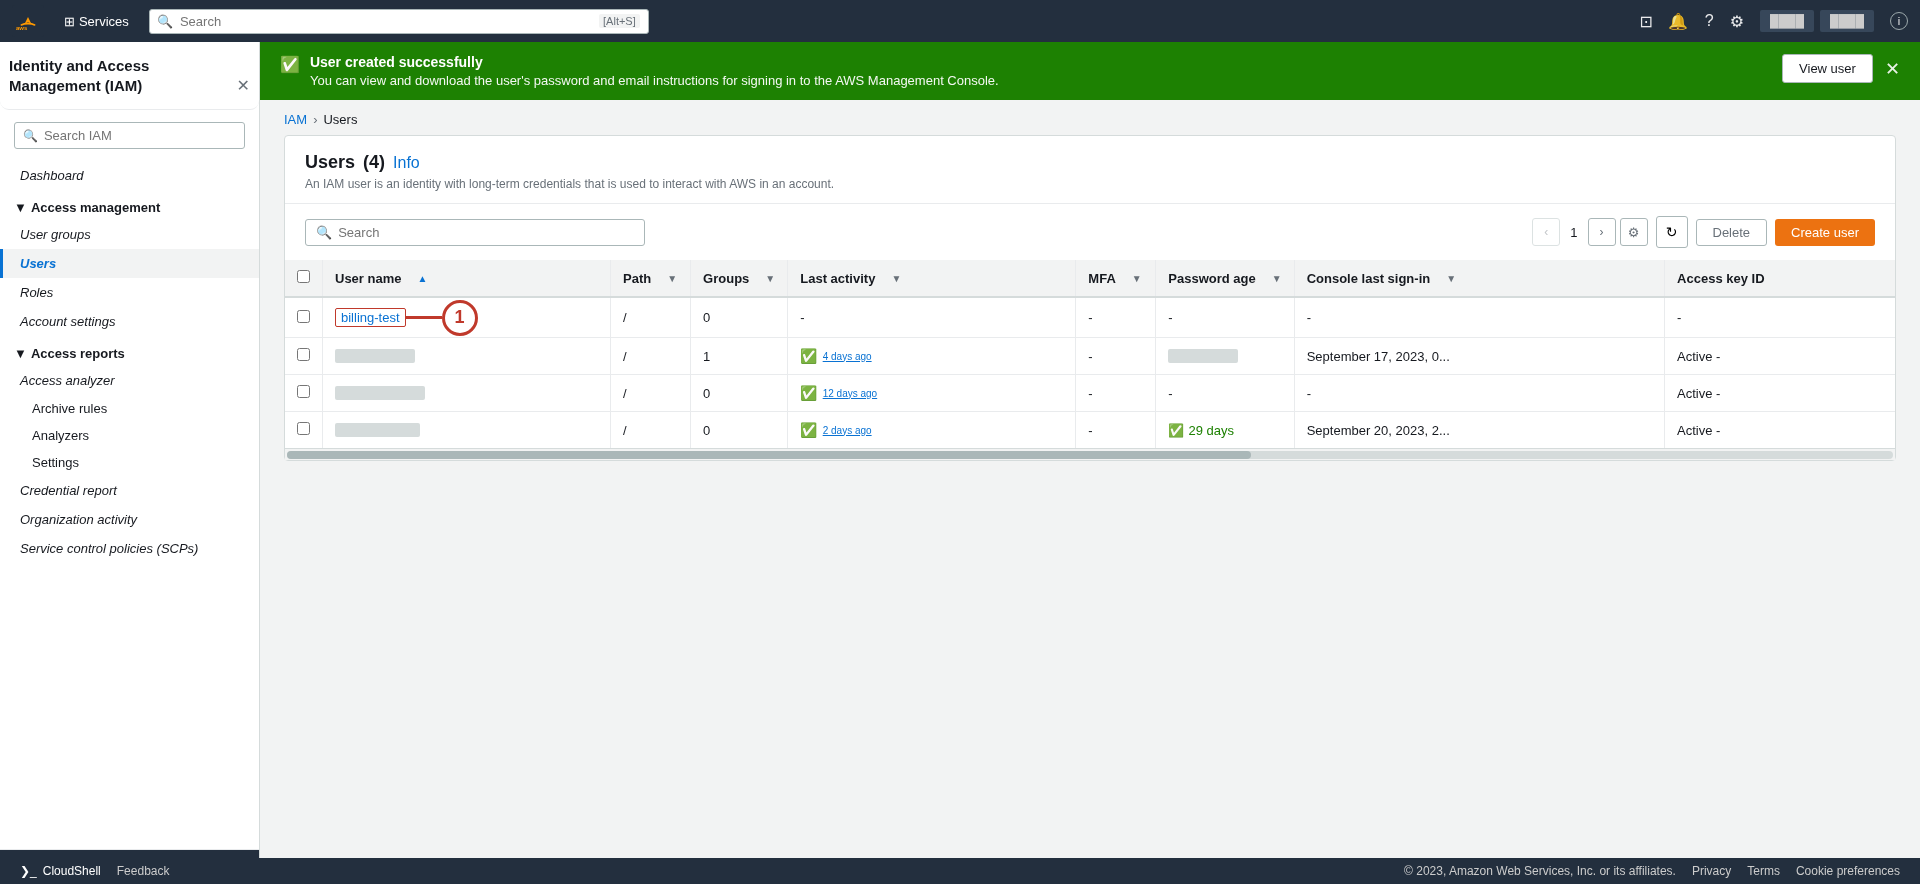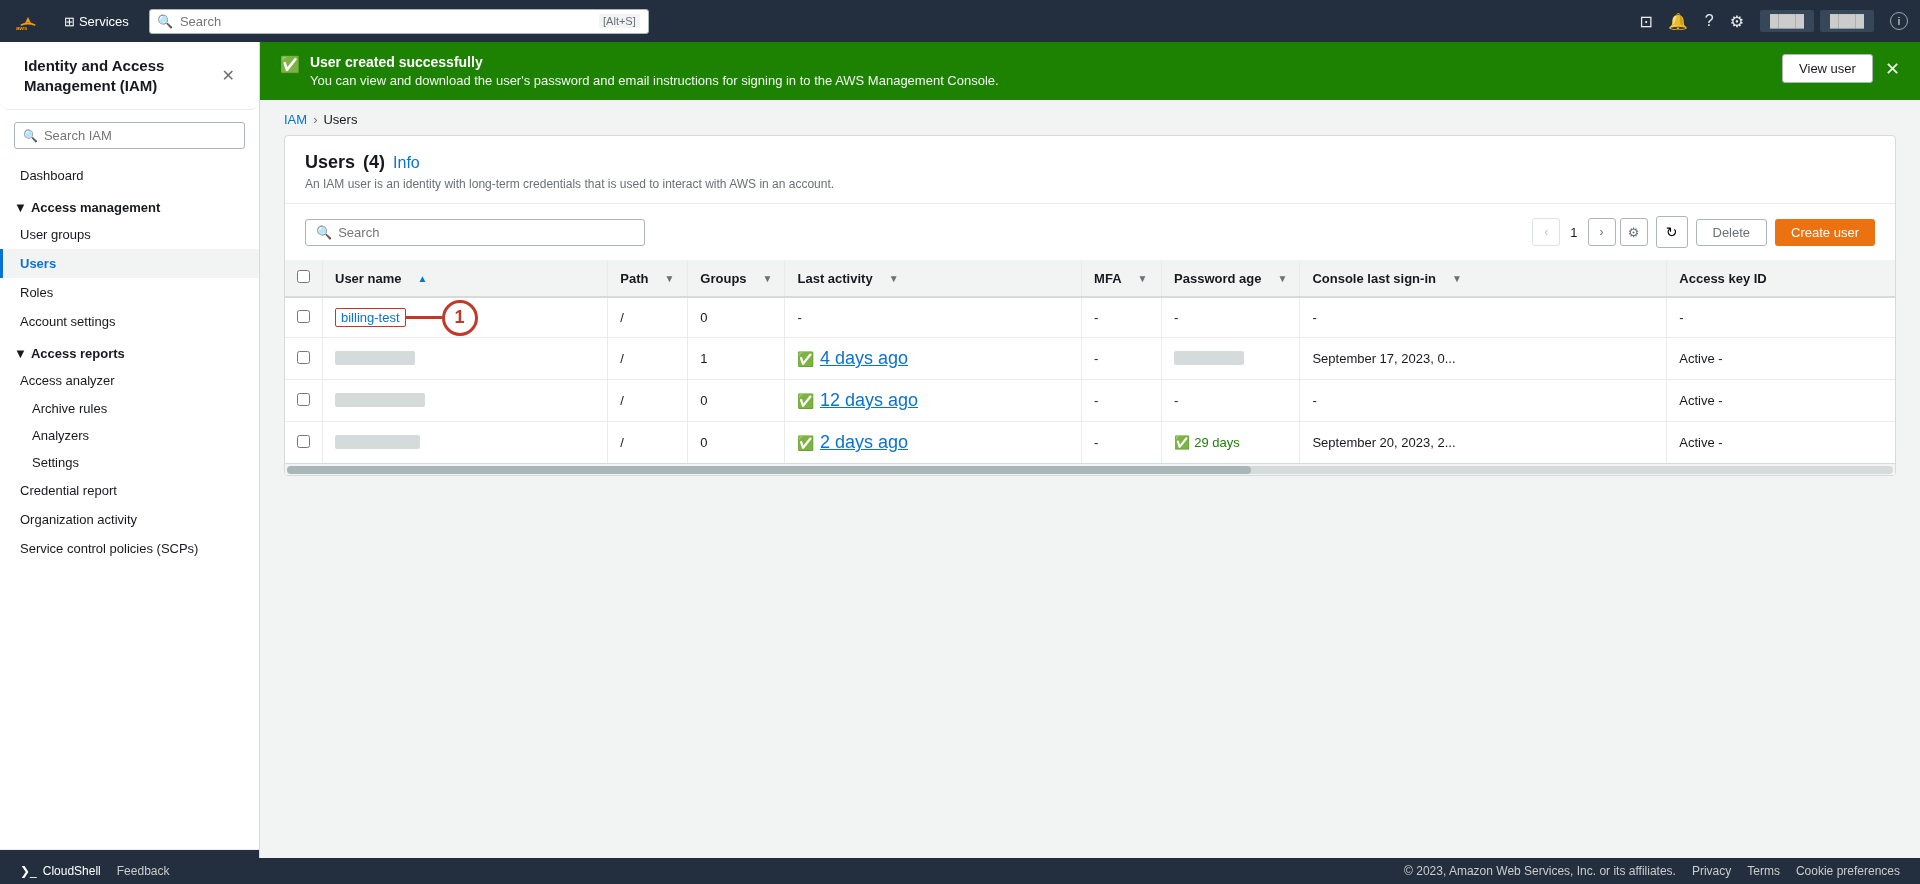--- a/index.html
+++ b/index.html
@@ -39,36 +39,36 @@
 
     
     .layout { display: flex; margin-top: 42px; height: calc(884px - 42px); }
 
     
     .sidebar {
       width: 260px; background: #fff; border-right: 1px solid #d5dbdb;
       overflow-y: auto; flex-shrink: 0; display: flex; flex-direction: column;
     }
     .sidebar-header {
-      padding: 14px 24px; border-bottom: 1px solid #e9ebed; display: flex;
-      align-items: center; justify-content: space-between; border-radius: 9px;
+      padding: 14px 9px; border-bottom: 1px solid #e9ebed; display: flex;
+      align-items: flex-end; justify-content: space-between; border-radius: 9px;
     }
     .sidebar-title { font-size: 15px; font-weight: 700; color: #16191f; line-height: 1.3; }
     .sidebar-close { cursor: pointer; color: #687078; font-size: 16px; }
     .sidebar-search {
       margin: 12px 14px; display: flex; align-items: center;
       border: 1px solid #aab7b8; border-radius: 3px; padding: 5px 8px; gap: 6px;
     }
     .sidebar-search input {
       border: none; outline: none; font-size: 13px; flex: 1; color: #16191f;
     }
     .sidebar-nav { flex: 1; padding-bottom: 16px; }
     .nav-item {
       padding: 7px 20px; cursor: pointer; color: #16191f; font-size: 13px;
-      display: block; text-decoration: none;
+      display: block; text-decoration: none; font-style: italic;
     }
     .nav-item.active { color: #0972d3; font-weight: 600; background: #f2f3f3; border-left: 3px solid #0972d3; padding-left: 17px; }
     .nav-section-header {
       padding: 10px 14px 5px 14px; font-weight: 700; font-size: 13px;
       color: #16191f; cursor: pointer; display: flex; align-items: center; gap: 4px;
     }
     .nav-sub-item { padding: 6px 20px 6px 32px; cursor: pointer; color: #16191f; font-size: 13px; display: block; }
     .sidebar-footer {
       display: flex; align-items: center; gap: 16px; padding: 10px 14px;
       border-top: 1px solid #e9ebed; background: #232f3e;
@@ -168,21 +168,21 @@
     .col-path { width: 80px; }
     .col-groups { width: 80px; }
     .col-lastactivity { min-width: 140px; }
     .col-mfa { width: 80px; }
     .col-passwordage { width: 120px; }
     .col-consolesignin { min-width: 180px; }
     .col-accesskey { min-width: 100px; }
     .user-link { color: #0972d3; cursor: pointer; text-decoration: none; display: inline-block; border: 1.5px solid #c0392b; padding: 1px 5px; border-radius: 2px; }
     .activity-badge { display: flex; align-items: center; gap: 5px; }
     .activity-check { color: #1d8102; font-size: 14px; }
-    .activity-text { color: #0972d3; text-decoration: underline; cursor: pointer; font-size: 18px; }
+    .activity-text { color: #0972d3; text-decoration: underline; cursor: pointer; font-size: 10px; }
     .blurred-text { background: #d5dbdb; color: transparent; border-radius: 2px; display: inline-block; min-width: 60px; height: 14px; user-select: none; }
     .mfa-ok { display: flex; align-items: center; gap: 4px; color: #1d8102; }
     .scrollbar-row { height: 12px; background: #f2f3f3; border-top: 1px solid #d5dbdb; overflow: hidden; }
     .scrollbar-track { height: 8px; background: #d5dbdb; border-radius: 4px; margin: 2px 2px; position: relative; }
     .scrollbar-thumb { height: 8px; background: #aab7b8; border-radius: 4px; position: absolute; left: 0; width: 60%; }
 
     
     .annotation-wrapper { position: relative; display: inline-block; }
     .annotation-arrow {
       position: absolute; left: 100%; top: 50%; transform: translateY(-50%);

